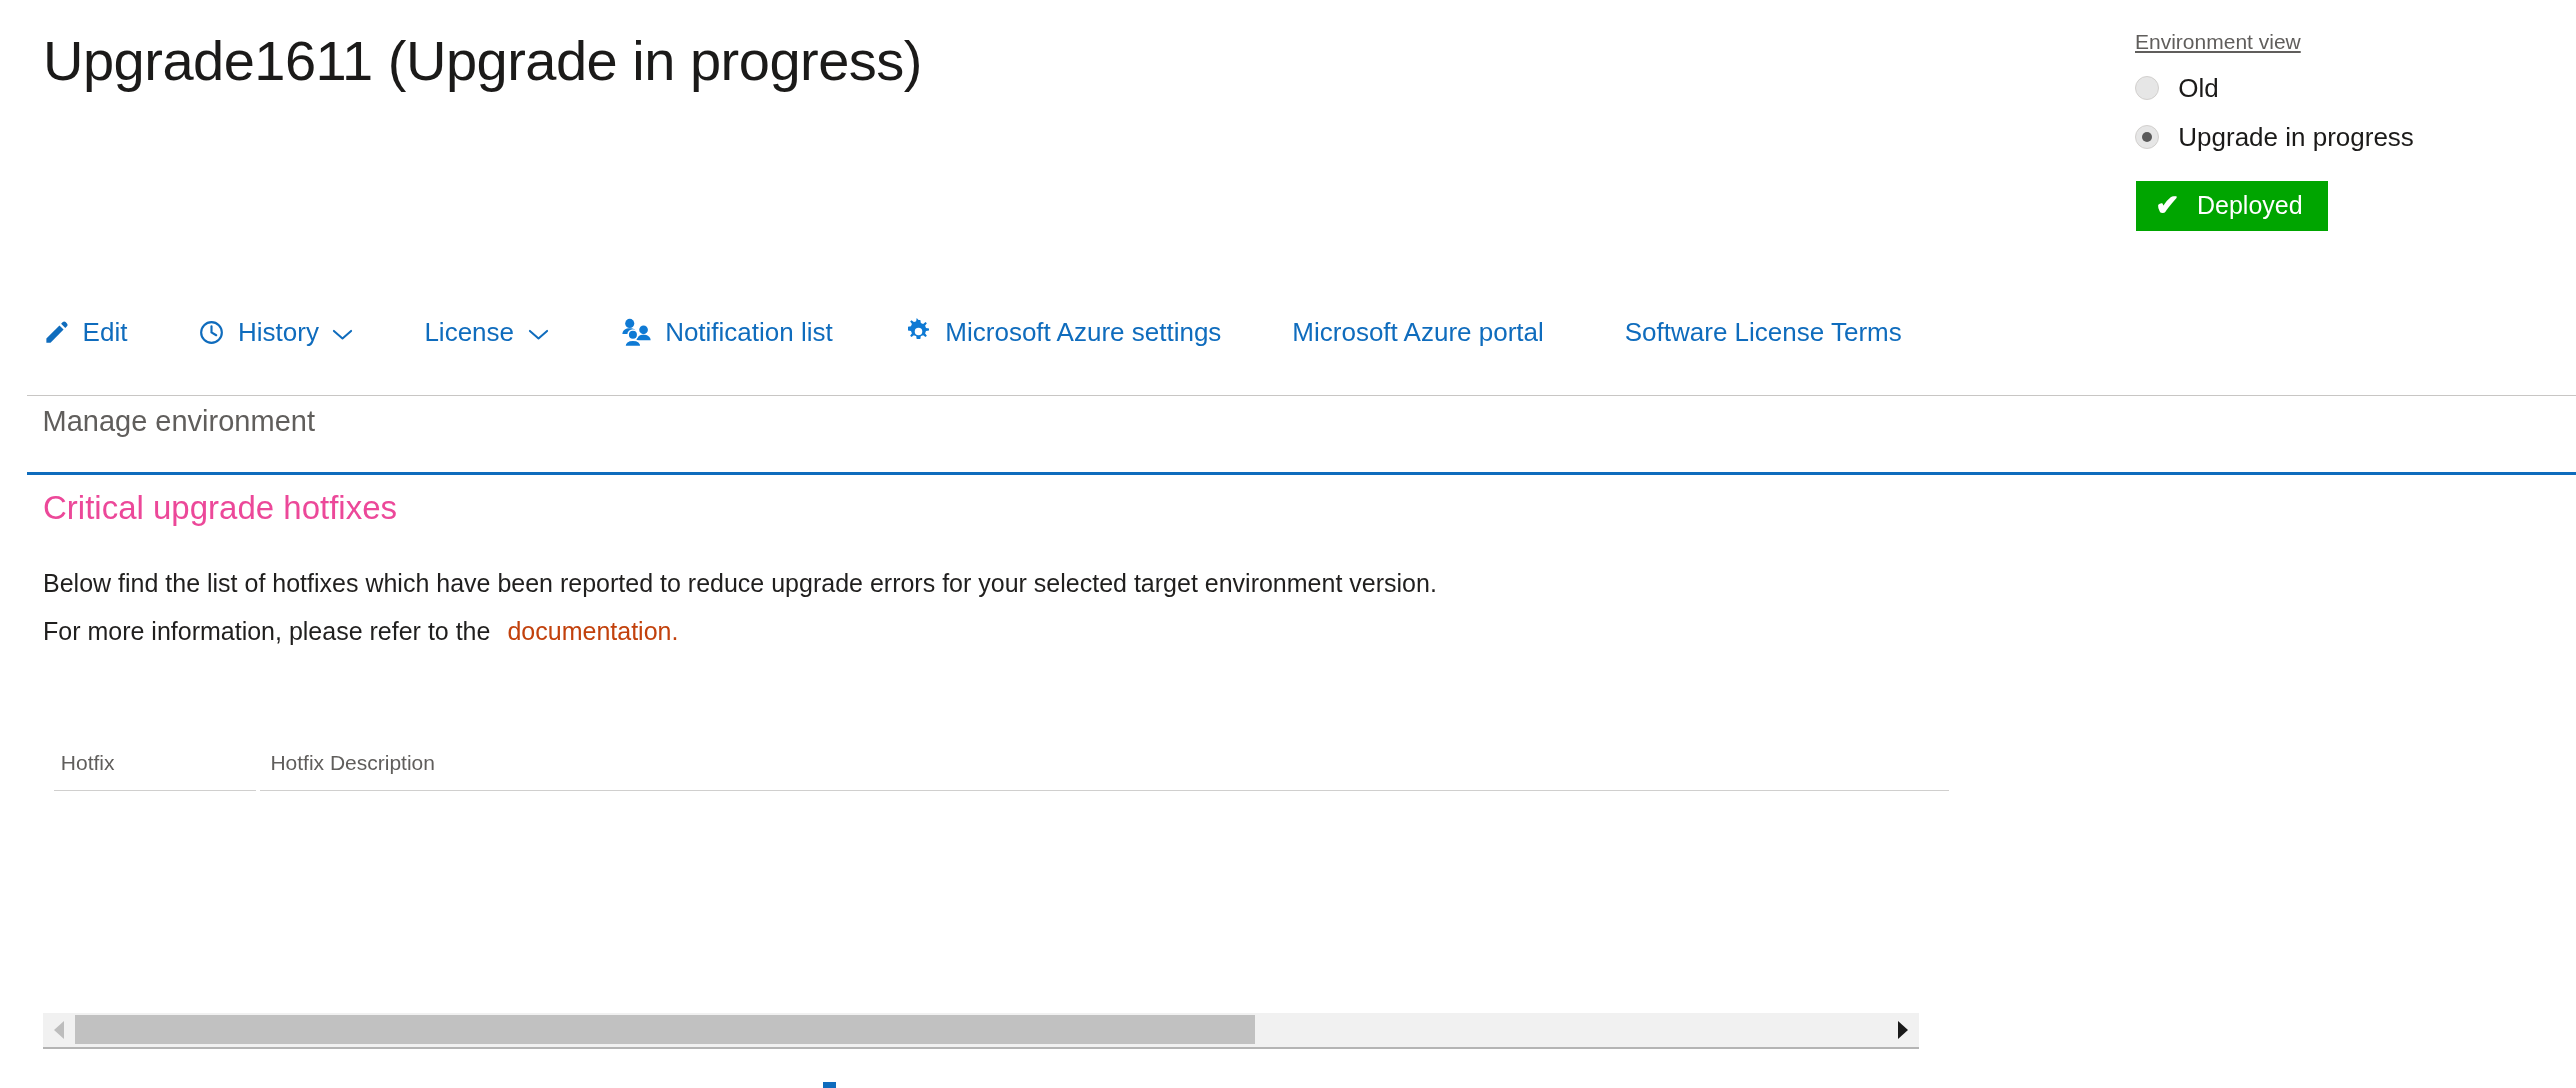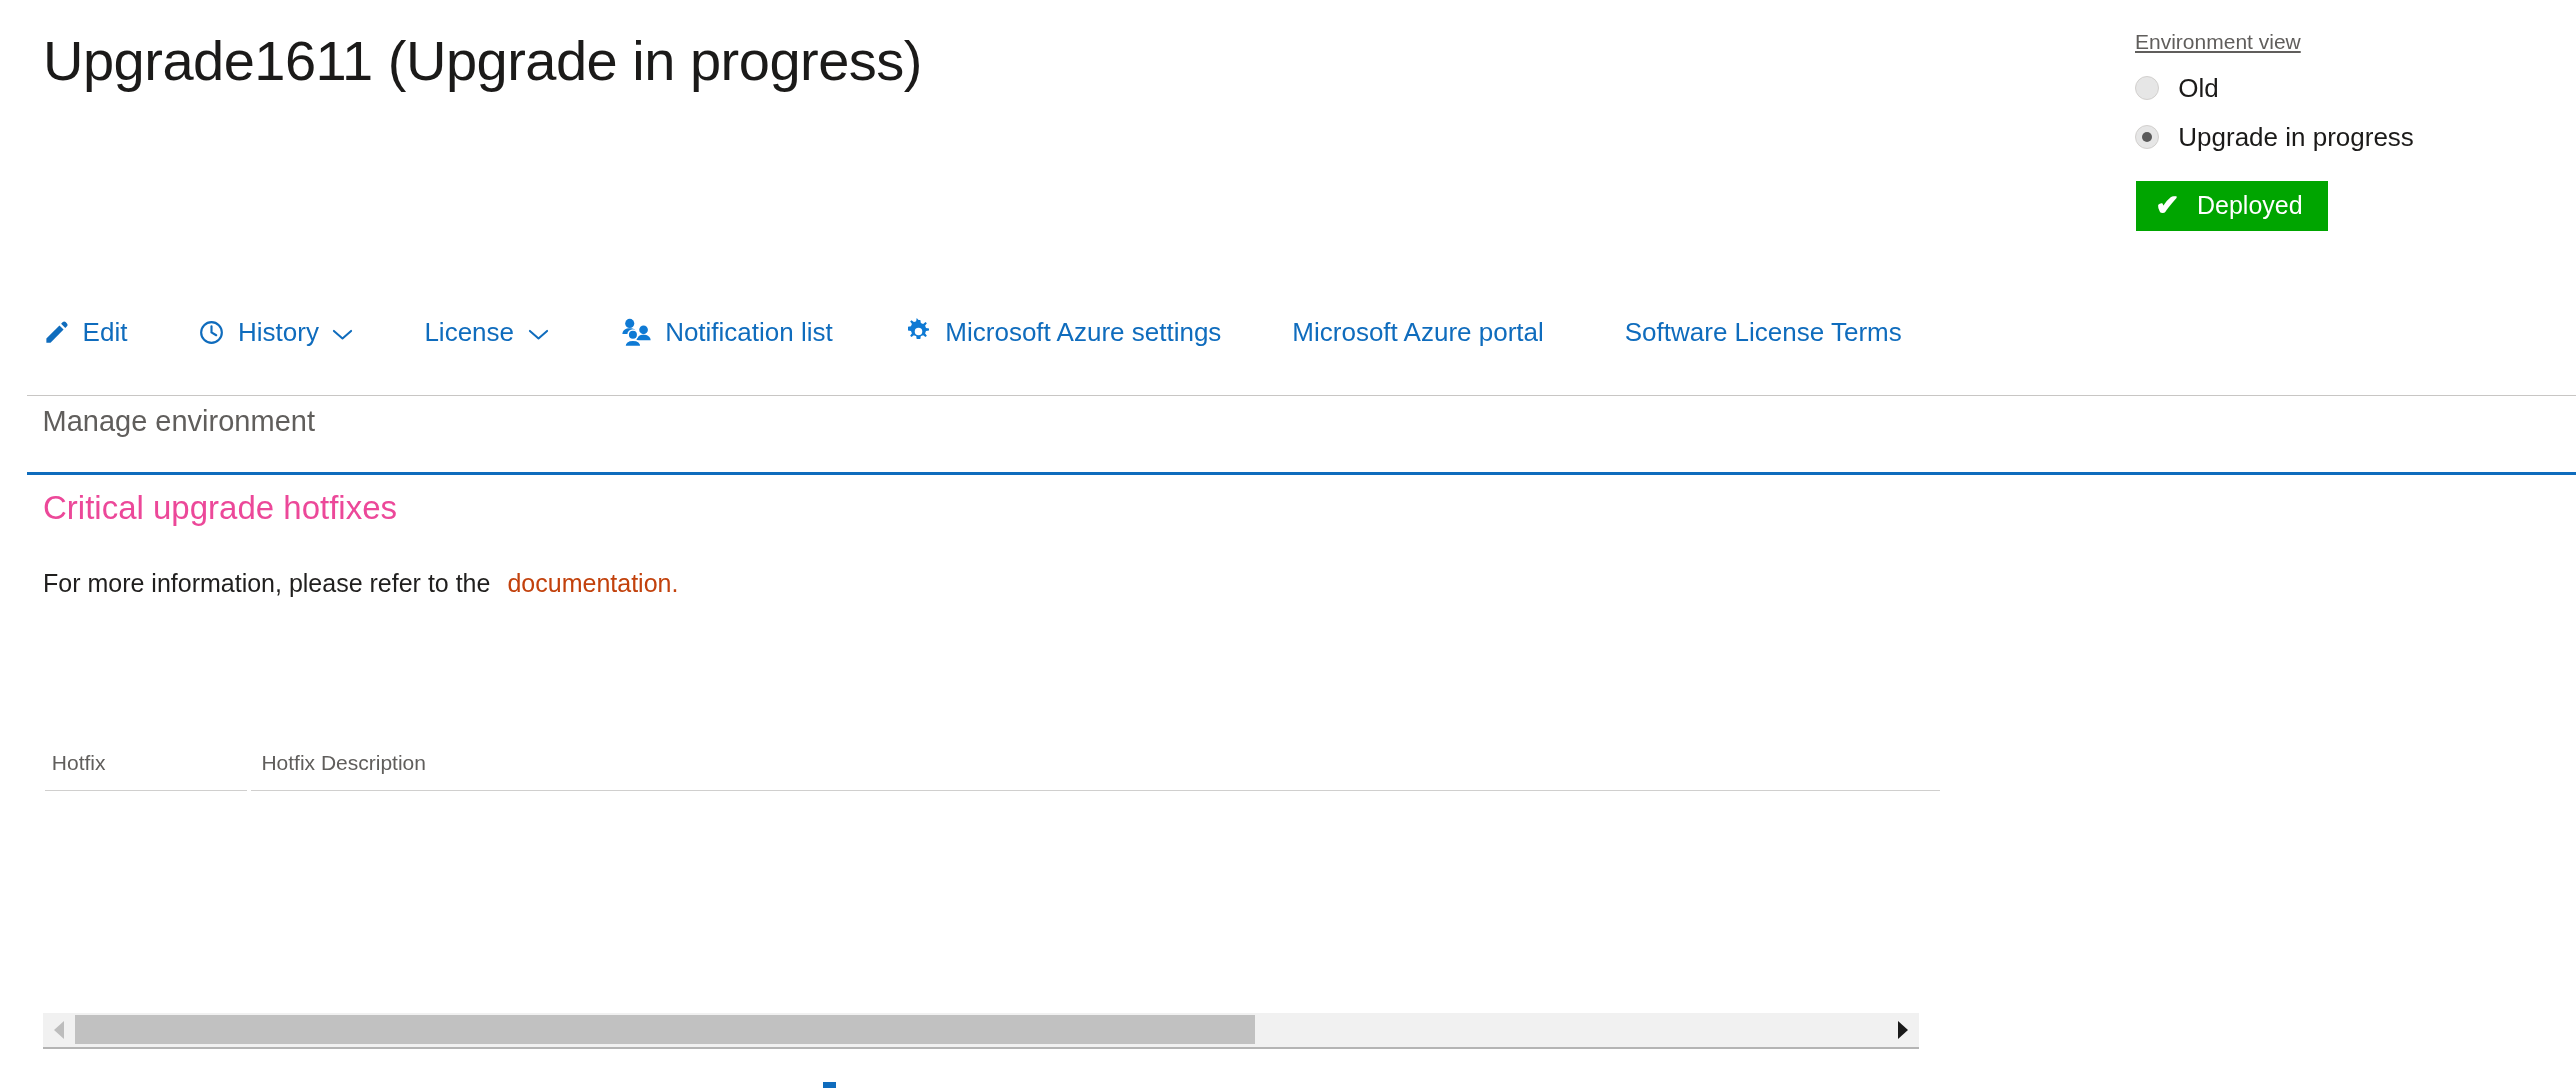--- a/index.html
+++ b/index.html
@@ -183,21 +183,21 @@
   }
   .doc-link {
     color: #c2410c;
     cursor: pointer;
     margin-left: 17px;
   }
 
   
   .grid {
     position: absolute;
-    left: 45px;
+    left: 54px;
     top: 735px;
     width: 1895px;
   }
   .grid-head {
     display: flex;
     align-items: flex-end;
     height: 56px;
   }
   .grid-col {
     font-size: 21px;
@@ -366,20 +366,21 @@
 </div>
 
 <div class="tabstrip">
   <div class="tabstrip-label">Manage environment</div>
 </div>
 <div class="tab-underline"></div>
 
 <div class="section-title">Critical upgrade hotfixes</div>
 
 <div class="section-body">
+  <div>Below find the list of hotfixes which have been reported to reduce upgrade errors for your selected target environment version.</div>
   <div>
     <span>For more information, please refer to the</span><span class="doc-link">documentation.</span>
   </div>
 </div>
 
 <div class="grid">
   <div class="grid-head">
     <div class="grid-col c1">Hotfix</div>
     <div class="grid-col c2">Hotfix Description</div>
   </div>

